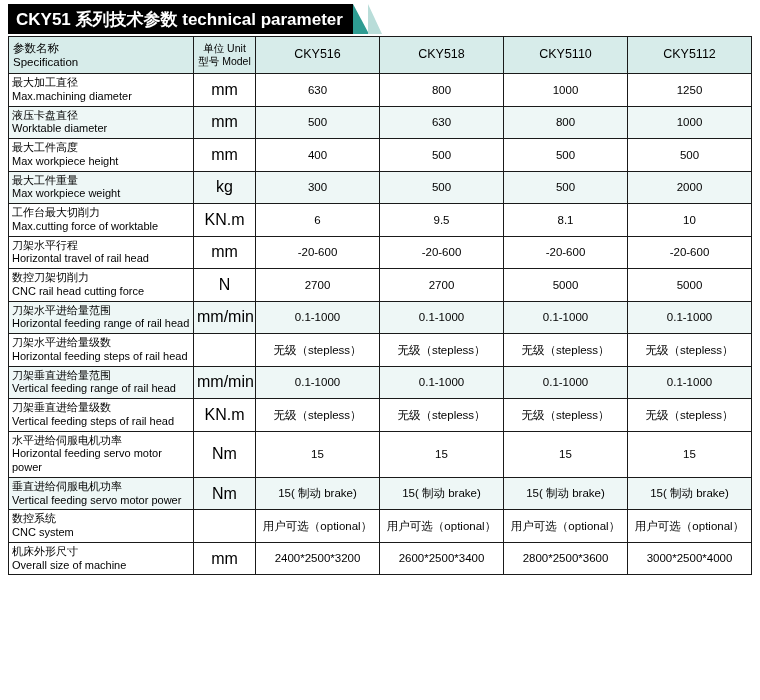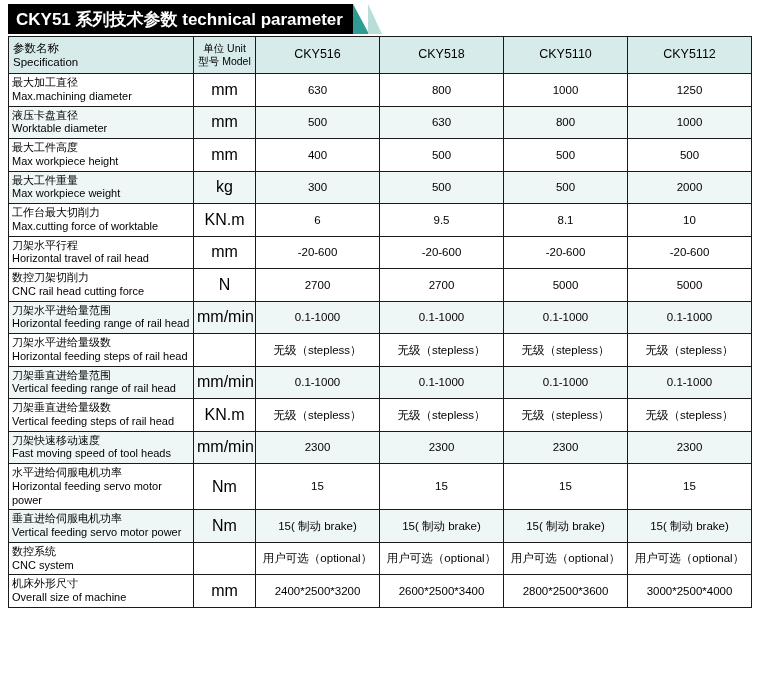--- a/index.html
+++ b/index.html
@@ -281,31 +281,20 @@
           <span class="cn">刀架垂直进给量级数</span>
           <span class="en">Vertical feeding steps of rail head</span>
         </td>
         <td class="unit">KN.m</td>
         <td class="val">无级（stepless）</td>
         <td class="val">无级（stepless）</td>
         <td class="val">无级（stepless）</td>
         <td class="val">无级（stepless）</td>
       </tr>
 
-      <tr class="alt">
-        <td class="param">
-          <span class="cn">刀架快速移动速度</span>
-          <span class="en">Fast moving speed of tool heads</span>
-        </td>
-        <td class="unit">mm/min</td>
-        <td class="val">2300</td>
-        <td class="val">2300</td>
-        <td class="val">2300</td>
-        <td class="val">2300</td>
-      </tr>
 
       <tr>
         <td class="param">
           <span class="cn">水平进给伺服电机功率</span>
           <span class="en">Horizontal feeding servo motor power</span>
         </td>
         <td class="unit">Nm</td>
         <td class="val">15</td>
         <td class="val">15</td>
         <td class="val">15</td>

